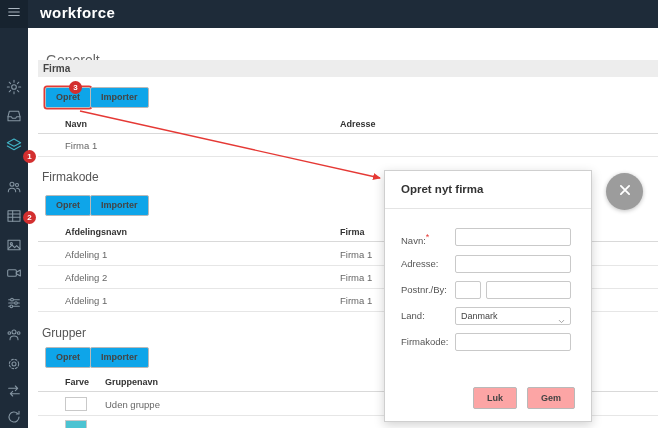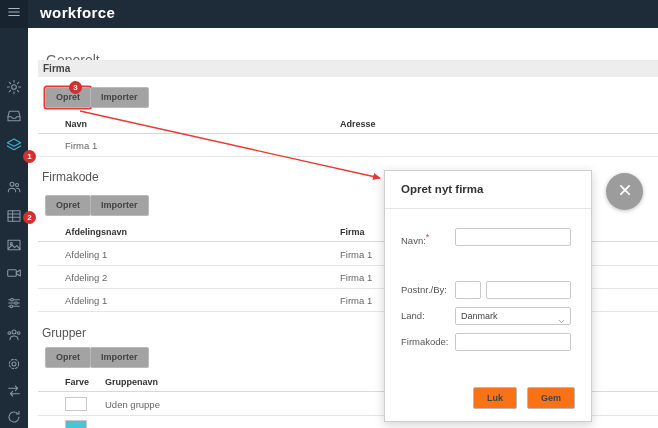--- a/index.html
+++ b/index.html
@@ -20,21 +20,21 @@
 
   
   .badge { position:absolute; width:13px; height:13px; border-radius:50%; background:#d32f2f; color:#fff; font-size:8px; font-weight:bold; text-align:center; line-height:13px; z-index:60; }
 
   
   .page-title { position:absolute; left:46px; top:52px; font-size:14px; color:#666; }
   .strip { position:absolute; left:38px; width:620px; height:17px; background:#ededed; }
   .strip span { display:block; padding-left:5px; line-height:17px; font-size:10px; font-weight:bold; color:#444; }
   .sec-title { position:absolute; left:42px; font-size:12px; color:#555; }
 
-  .btn { position:absolute; background:#a3a3a3; border:1px solid #b9b9b9; border-radius:2px; font-size:9px; font-weight:bold; color:#444; padding:5px 10px; cursor:pointer; font-family:inherit; line-height:1; }
+  .btn { position:absolute; background:#0ea5e9; border:1px solid #b9b9b9; border-radius:2px; font-size:9px; font-weight:bold; color:#444; padding:5px 10px; cursor:pointer; font-family:inherit; line-height:1; }
   .btn.hl { box-shadow:0 0 0 1.5px #e53935; }
 
   .trow { position:absolute; left:38px; width:620px; }
   .trow .c1 { position:absolute; left:27px;text-align:right; }
   .trow .c2 { position:absolute; left:302px; }
   .trow.g .c2 { left:67px; }
   .thead { height:19px; border-bottom:1px solid #d9d9d9; font-size:9px; font-weight:bold; color:#333; }
   .thead span { line-height:19px; }
   .tdata { height:23px; border-bottom:1px solid #e6e6e6; font-size:9.5px; color:#666; cursor:pointer; }
   .tdata span { line-height:23px; }
@@ -47,21 +47,21 @@
   .frow { position:absolute; left:0; width:100%; height:16px; }
   .flabel { position:absolute; left:16px; font-size:9.5px; color:#555; line-height:18px; }
   .req { color:#e53935; font-size:9px; vertical-align:super; }
   .finput { position:absolute; left:70px; top:0; width:116px; height:18px; border:1px solid #c9c9c9; border-radius:2px; font-size:9px; padding:0 4px; font-family:inherit; color:#333; background:#fff; }
   .finput.small { width:26px; }
   .finput.mid { left:101px; width:85px; }
   .fselect { position:absolute; left:70px; top:0; width:116px; height:18px; border:1px solid #c9c9c9; border-radius:2px; background:#fff; cursor:pointer; }
   .fselect .val { position:absolute; left:5px; top:0; line-height:16px; font-size:9px; color:#444; }
   .fselect .chev { position:absolute; right:4px; top:4px; width:9px; height:9px; color:#999; }
   .modal-btns { position:absolute; right:16px; top:216px; display:flex; gap:10px; }
-  .mbtn { background:#f97316; border:1px solid #b9b9b9; border-radius:2px; font-size:9px; font-weight:bold; color:#444; padding:5px 13px; cursor:pointer; font-family:inherit; }
+  .mbtn { background:#fca5a5; border:1px solid #b9b9b9; border-radius:2px; font-size:9px; font-weight:bold; color:#444; padding:5px 13px; cursor:pointer; font-family:inherit; }
 
   
   .close-btn { position:absolute; left:606px; top:173px; width:37px; height:37px; border-radius:50%; background:#9c9c9c; display:flex; align-items:center; justify-content:center; cursor:pointer; z-index:30; box-shadow:0 1px 4px rgba(0,0,0,.25); }
 
   .overlay-svg { position:absolute; left:0; top:0; width:658px; height:428px; z-index:40; pointer-events:none; }
 </style>
 </head>
 <body>
 
 <div class="canvas">
@@ -214,20 +214,24 @@
     <span class="c2"></span>
   </div>
 
   <div class="modal">
     <div class="modal-head">
       <div class="modal-title">Opret nyt firma</div>
     </div>
 
     <div class="frow" style="top:57px">
       <span class="flabel"><span>Navn:</span><span class="req">*</span></span>
+      <input class="finput" type="text" style="">
+    </div>
+    <div class="frow" style="top:84px">
+      <span class="flabel">Adresse:</span>
       <input class="finput" type="text" style="">
     </div>
     <div class="frow" style="top:110px">
       <span class="flabel">Postnr./By:</span>
       <input class="finput small" type="text" style="">
       <input class="finput mid" type="text" style="">
     </div>
     <div class="frow" style="top:162px">
       <span class="flabel">Firmakode:</span>
       <input class="finput" type="text" style="">

